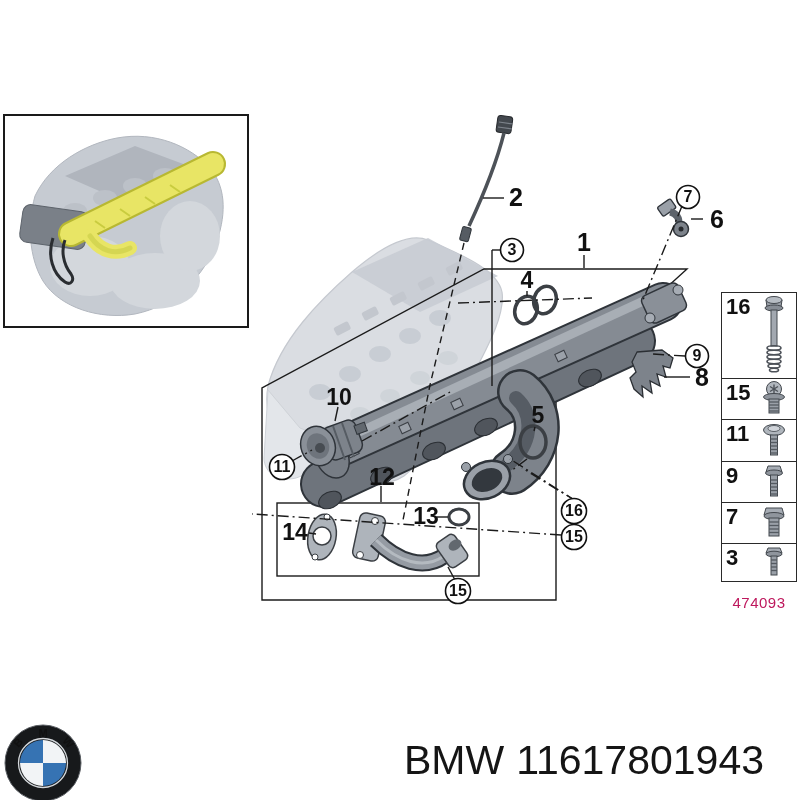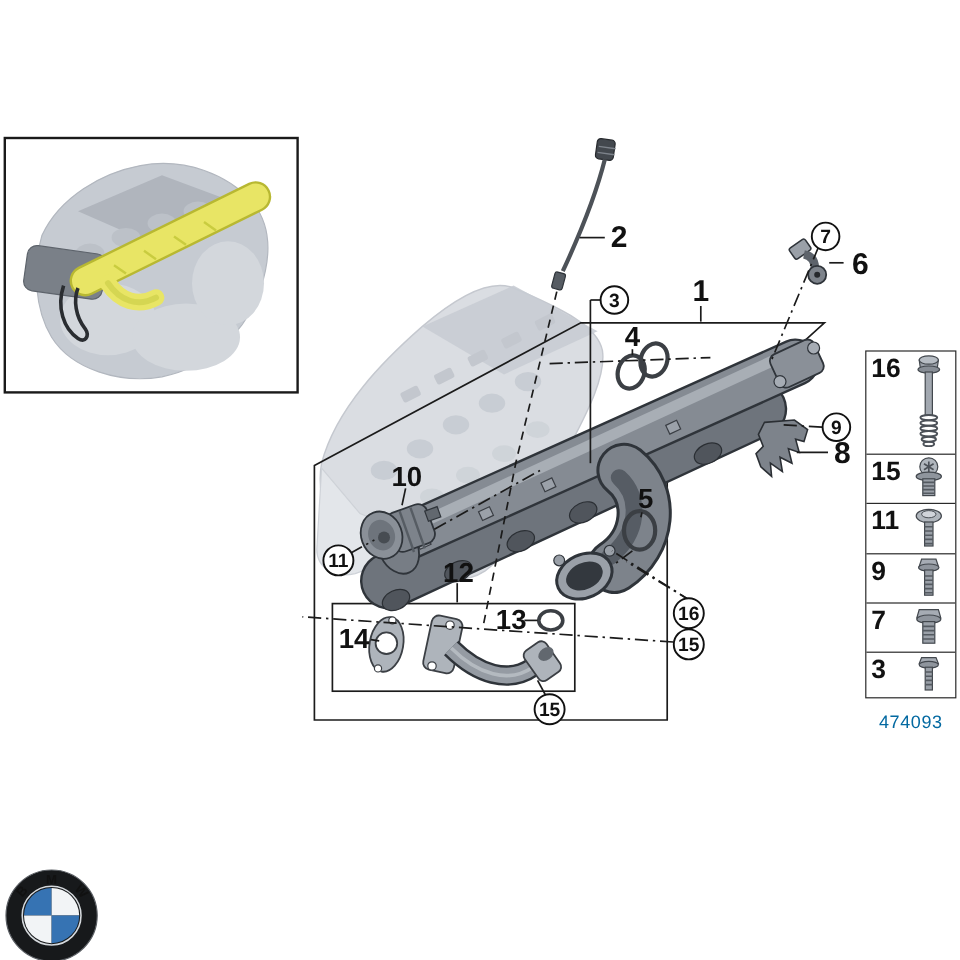--- a/index.html
+++ b/index.html
@@ -10,21 +10,21 @@
   .inset{position:absolute;left:3px;top:114px;width:246px;height:214px;background:#fff;
          border:2px solid #1a1a1a;box-sizing:border-box;}
   
   .sidebar{position:absolute;left:721px;top:292px;width:76px;border:1.5px solid #2a2a2a;
            box-sizing:border-box;background:#fff;}
   .cell{display:flex;align-items:flex-start;border-bottom:1.5px solid #2a2a2a;box-sizing:border-box;}
   .cell:last-child{border-bottom:none;}
   .cell .num{font-size:22px;font-weight:bold;color:#111;padding:2px 0 0 4px;width:28px;line-height:1.05;}
   .cell svg{display:block;margin-top:1px;}
   .diagram-code{position:absolute;left:719px;top:594px;width:80px;text-align:center;
-                font-size:15px;color:#0369a1;letter-spacing:.5px;}
+                font-size:15px;color:#be185d;letter-spacing:.5px;}
   
   .footer-logo{position:absolute;left:4px;top:724px;}
   .footer-text{position:absolute;left:404px;top:737px;font-size:41px;color:#151515;white-space:nowrap;}
   .footer-text .part{margin-left:12px;}
   
   text{font-family:"Liberation Sans", sans-serif;fill:#111;}
   .lbl{font-weight:bold;font-size:25px;}
   .lbl-sm{font-weight:bold;font-size:23px;}
   .clbl{font-weight:bold;font-size:16px;text-anchor:middle;}
 </style>
@@ -383,14 +383,17 @@
     <circle cx="39" cy="39" r="24.5" fill="none" stroke="#d5d9dd" stroke-width="1.3"></circle>
     <path d="M39,39 L39,16 A23,23 0 0 0 16,39 Z" fill="#3673b3"></path>
     <path d="M39,39 L62,39 A23,23 0 0 0 39,16 Z" fill="#f2f4f6"></path>
     <path d="M39,39 L16,39 A23,23 0 0 0 39,62 Z" fill="#f2f4f6"></path>
     <path d="M39,39 L39,62 A23,23 0 0 0 62,39 Z" fill="#3673b3"></path>
     <text x="17" y="21" font-size="11" font-weight="bold" fill="#e8eaec" text-anchor="middle" transform="rotate(-50 17 21)">B</text>
     <text x="39" y="12.5" font-size="11" font-weight="bold" fill="#e8eaec" text-anchor="middle">M</text>
     <text x="61" y="21" font-size="11" font-weight="bold" fill="#e8eaec" text-anchor="middle" transform="rotate(50 61 21)">W</text>
   </svg>
 
+  <div class="footer-text">
+    <span>BMW</span><span class="part">11617801943</span>
+  </div>
 
 </div>
 
 </body></html>

